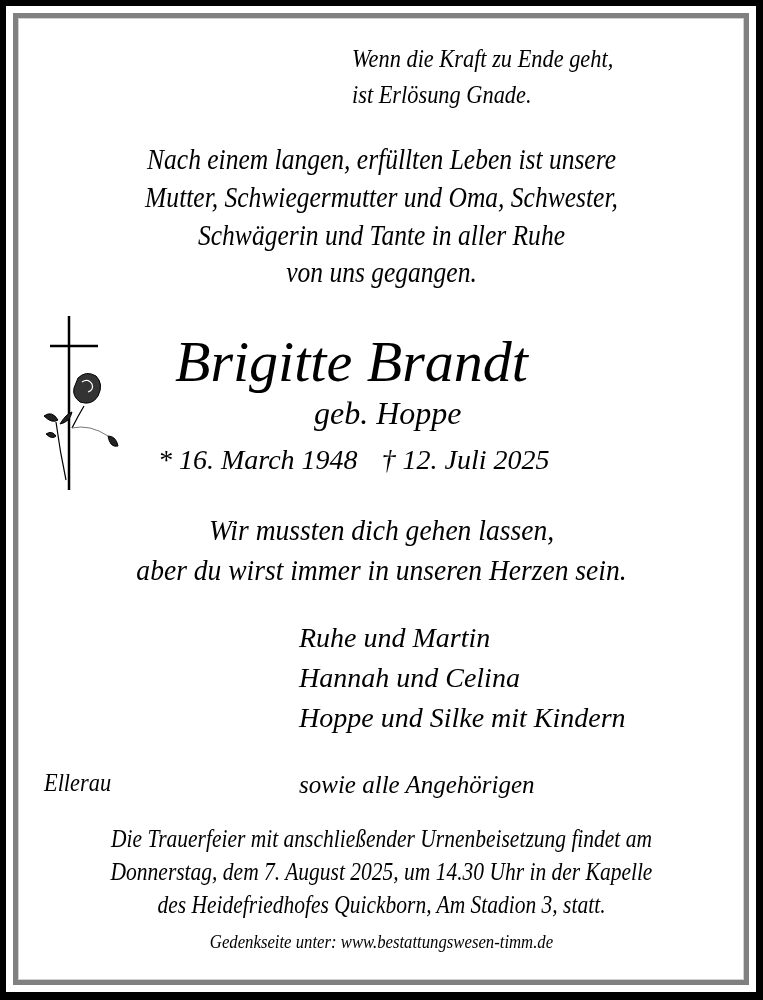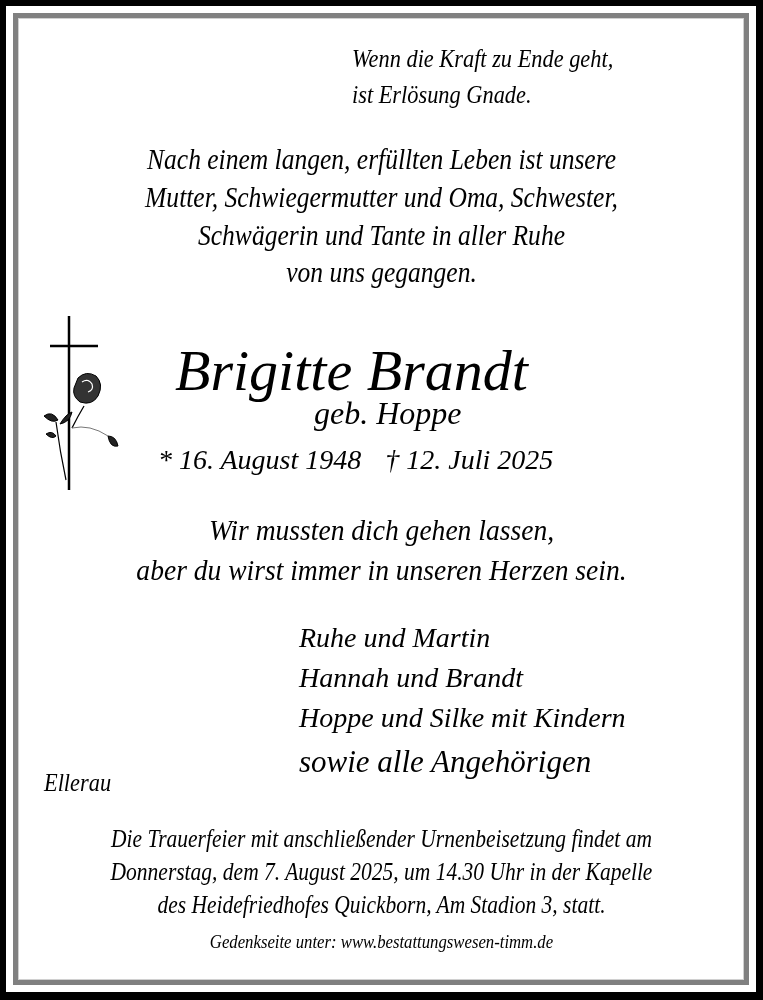--- a/index.html
+++ b/index.html
@@ -19,26 +19,26 @@
       position: absolute; left: 13px; top: 13px; right: 14px; bottom: 15px;
       border: 5px solid #808080;
       box-shadow: inset 0 0 0 1px #d0d0d0;
       background: #fff;
     }
     .t { position: absolute; font-style: italic; white-space: nowrap; line-height: 1; }
     .center { left: 0; right: 0; text-align: center; }
 
     .motto { left: 352px; font-size: 26px; transform: scaleX(0.86); transform-origin: left; }
     .intro { font-size: 29px; transform: scaleX(0.88); transform-origin: center; }
-    .name { font-size: 58px; left: 175px; top: 342px; }
+    .name { font-size: 58px; left: 175px; top: 333px; }
     .maiden { font-size: 32px; left: 314px; top: 397px; }
     .dates { font-size: 28px; left: 158px; top: 446px; }
     .verse { font-size: 29px; transform: scaleX(0.95); }
     .mourner { left: 299px; font-size: 28px; }
-    .mourner.small { font-size: 31px; }
+    .mourner.small { font-size: 25px; margin-top: 26px; }
     .place { left: 44px; top: 770px; font-size: 26px; transform: scaleX(0.86); transform-origin: left; }
     .service { font-size: 25px; transform: scaleX(0.86); transform-origin: center; }
     .memorial { font-size: 19px; transform: scaleX(0.88); transform-origin: center; }
 
     .emblem { position: absolute; left: 38px; top: 312px; width: 84px; height: 180px; }
   </style>
 </head>
 <body>
 
 <div class="outer-white"></div>
@@ -64,28 +64,28 @@
     <path d="M8 122 q6 -4 10 2 q-4 4 -10 -2 z"></path>
     <path d="M18 110 q4 30 10 58" fill="none" stroke-width="1.2"></path>
     <path d="M70 124 q8 0 10 10 q-8 2 -10 -10 z"></path>
     <path d="M34 116 q18 -4 36 8" fill="none" stroke="#777" stroke-width="1"></path>
   </g>
 </svg>
 
 <div class="t name">Brigitte Brandt</div>
 <div class="t maiden">geb. Hoppe</div>
 <div class="t dates">
-  <span>* 16. August 1948</span><span style="display:inline-block;width:24px"></span><span>† 12. Juli 2025</span>
+  <span>* 16. March 1948</span><span style="display:inline-block;width:24px"></span><span>† 12. Juli 2025</span>
 </div>
 
 <div class="t center verse" style="top:516px">Wir mussten dich gehen lassen,</div>
 <div class="t center verse" style="top:556px">aber du wirst immer in unseren Herzen sein.</div>
 
 <div class="t mourner" style="top:624px">Ruhe und Martin</div>
-<div class="t mourner" style="top:664px">Hannah und Brandt</div>
+<div class="t mourner" style="top:664px">Hannah und Celina</div>
 <div class="t mourner" style="top:704px">Hoppe und Silke mit Kindern</div>
 <div class="t mourner small" style="top:746px">sowie alle Angehörigen</div>
 
 <div class="t place">Ellerau</div>
 
 <div class="t center service" style="top:826px">Die Trauerfeier mit anschließender Urnenbeisetzung findet am</div>
 <div class="t center service" style="top:859px">Donnerstag, dem 7. August 2025, um 14.30 Uhr in der Kapelle</div>
 <div class="t center service" style="top:892px">des Heidefriedhofes Quickborn, Am Stadion 3, statt.</div>
 
 <div class="t center memorial" style="top:932px">Gedenkseite unter: www.bestattungswesen-timm.de</div>

